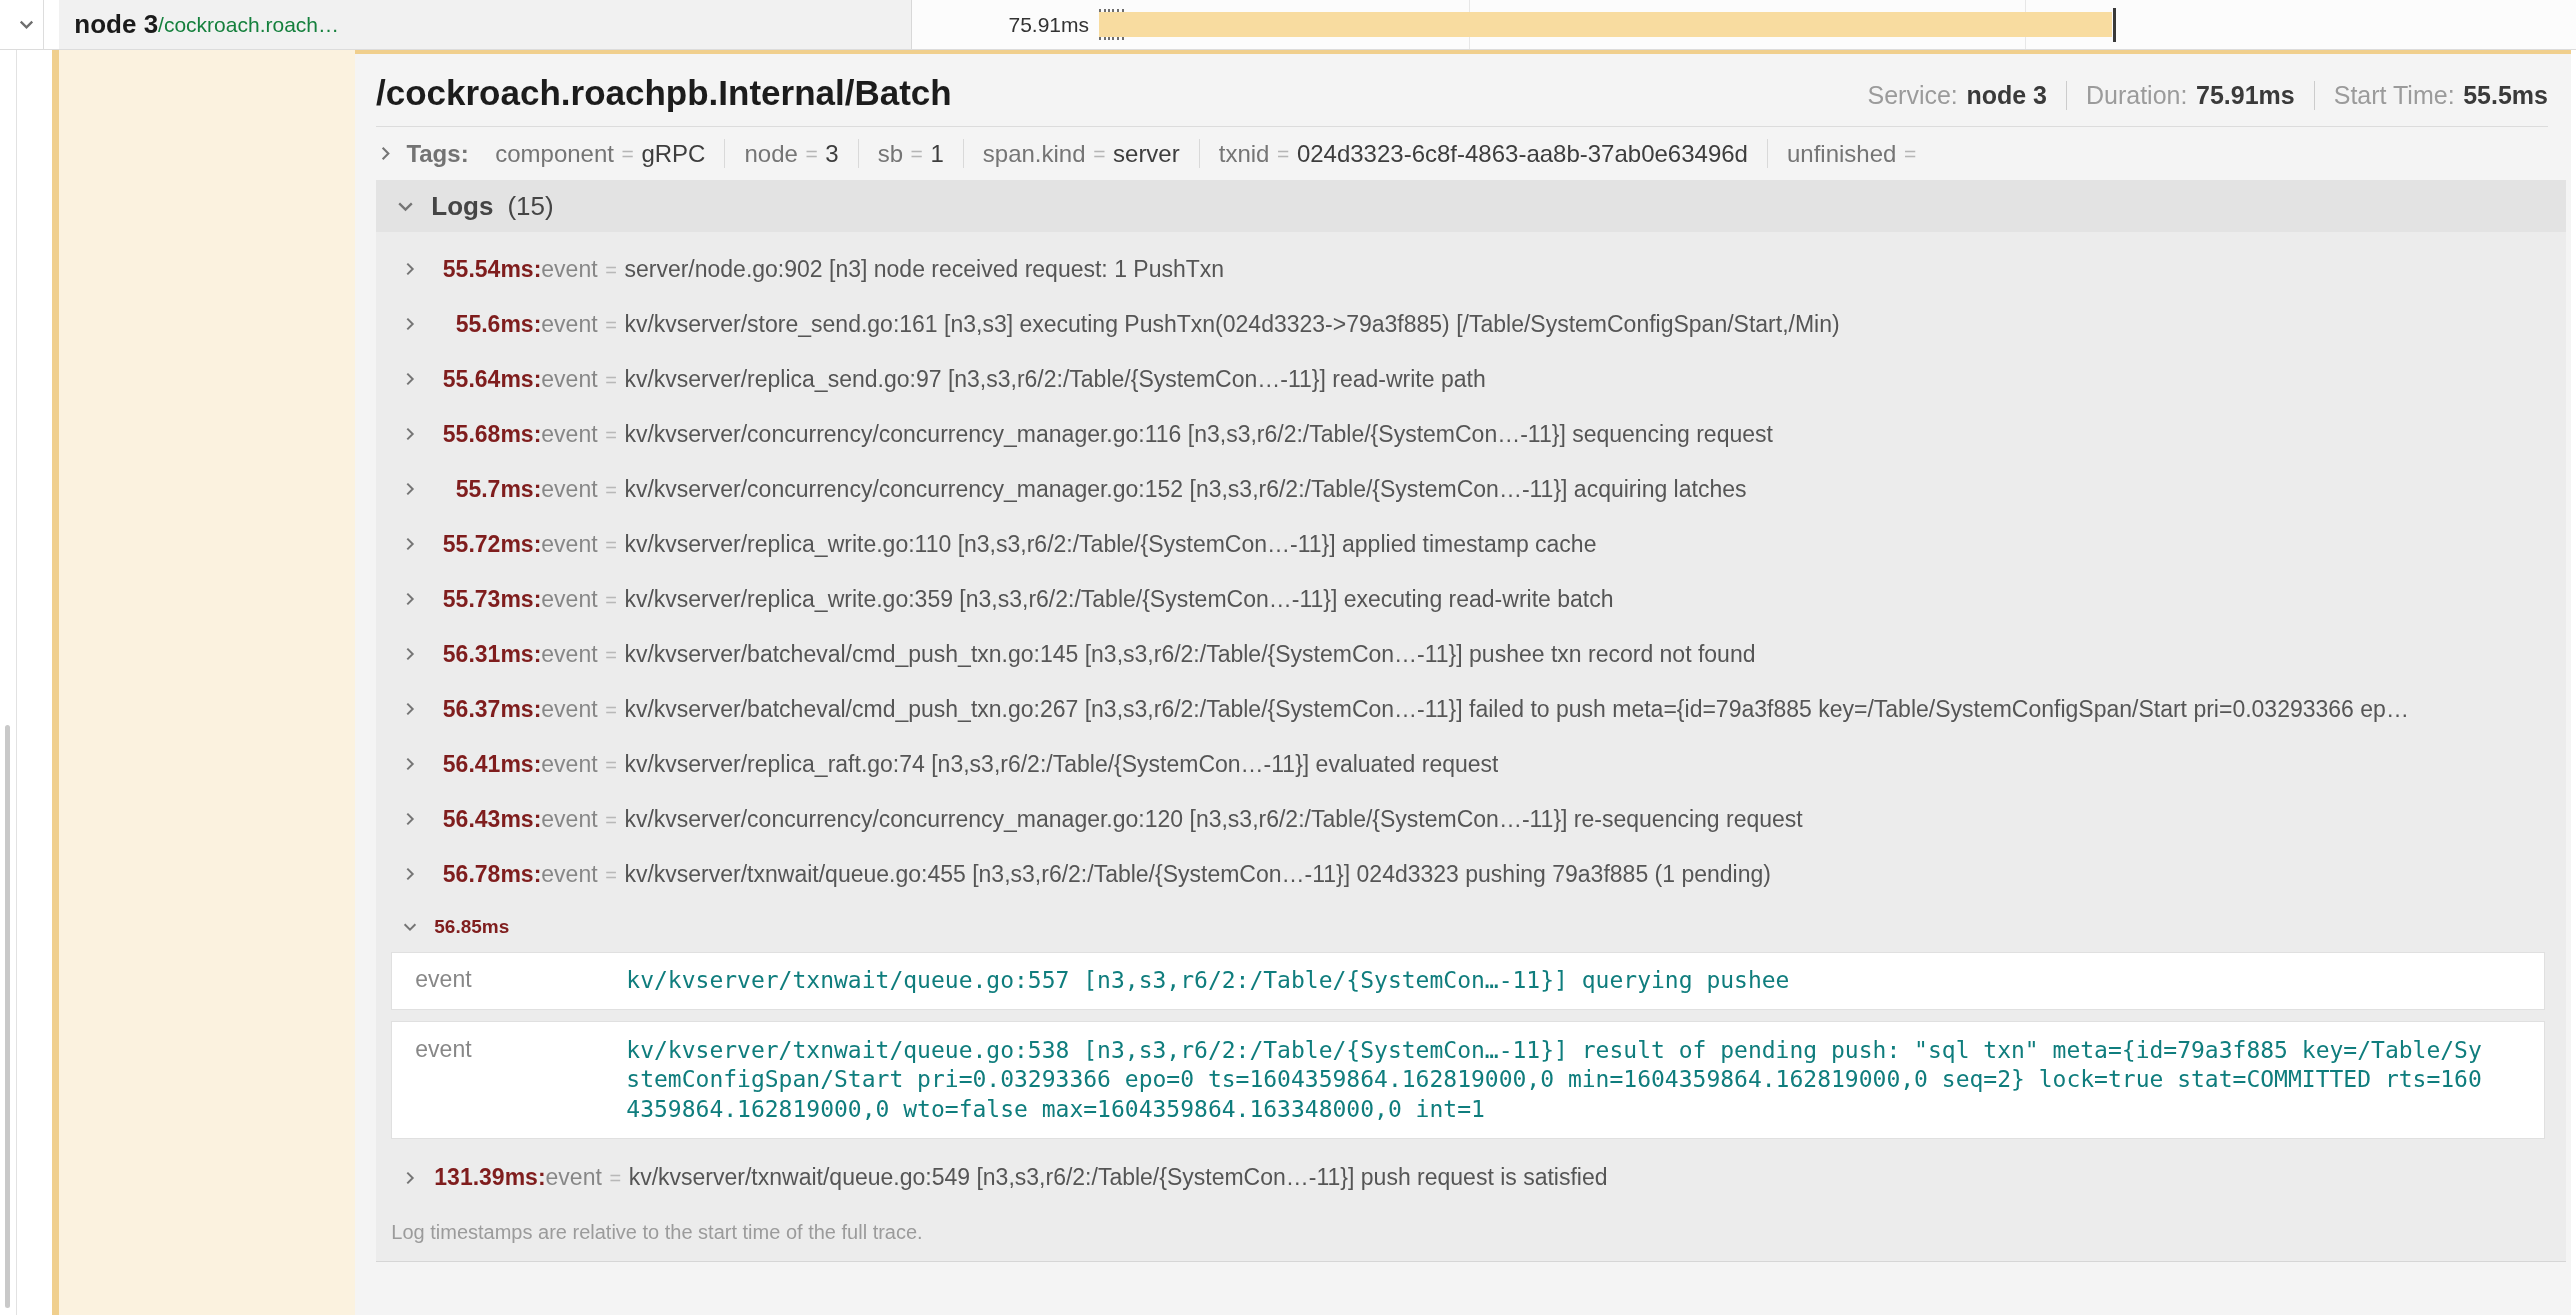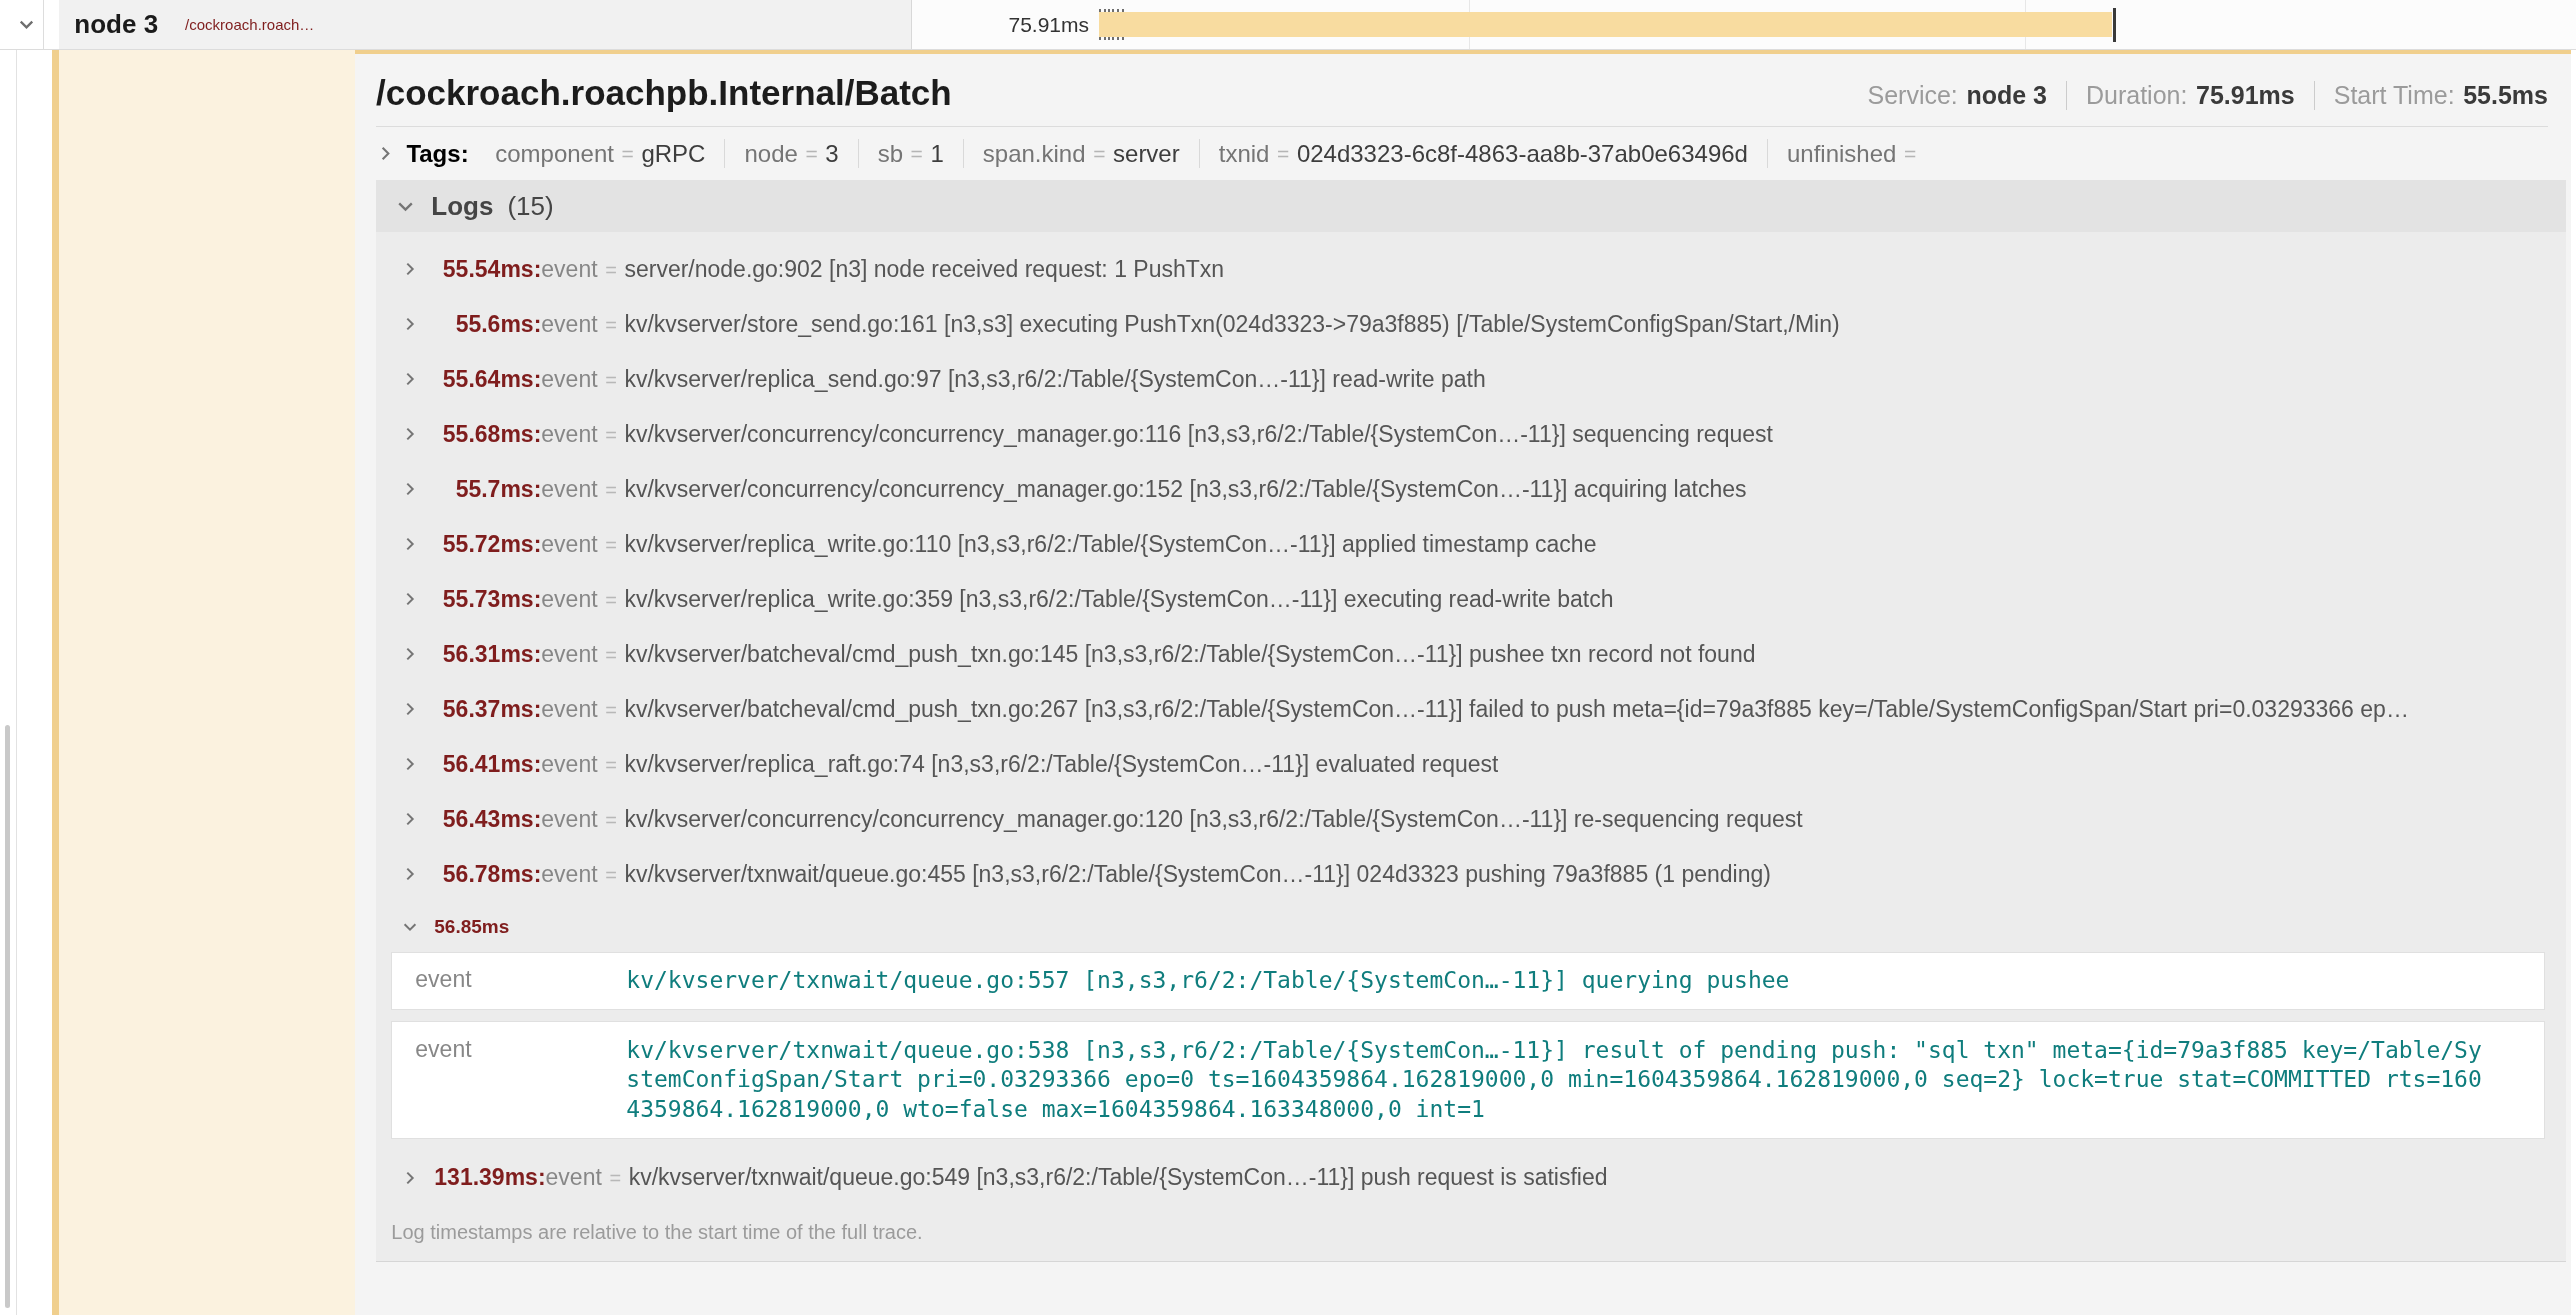--- a/index.html
+++ b/index.html
@@ -13,42 +13,42 @@
   .scroll-thumb{position:absolute;left:4.8px;top:725px;width:4.8px;height:583px;background:#c9c9c9;border-radius:2.9px;}
   .accent-bar{position:absolute;left:52px;top:0;width:6.7px;height:1316px;background:var(--accent);}
   .name-col{position:absolute;left:59px;top:50px;width:296px;height:1266px;background:var(--cream);}
 
   
   .top-row{position:absolute;left:0;top:0;width:2576px;height:50px;background:#ffffff;border-bottom:1px solid #dcdcdc;box-sizing:border-box;}
   .row-chevron{position:absolute;left:13.3px;top:12.4px;width:27px;height:25px;color:#6e6e6e;display:flex;align-items:center;justify-content:center;cursor:pointer;}
   .gutter-divider{position:absolute;left:43px;top:0;width:1px;height:50px;background:#dddddd;}
   .name-cell{position:absolute;left:59px;top:0;width:852px;height:49px;background:#f1f1f1;display:flex;align-items:center;padding-left:15.3px;box-sizing:border-box;cursor:pointer;}
   .span-service{font-size:26px;font-weight:bold;color:#1b1b1b;white-space:nowrap;}
-  .span-op{font-size:15px;color:#7f1d1d;margin-left:27px;white-space:nowrap;}
+  .span-op{font-size:21px;color:#15803d;margin-left:0;white-space:nowrap;}
   .timeline-cell{position:absolute;left:911px;top:0;width:1665px;height:49px;background:#fcfcfc;border-left:1px solid #d8d8d8;box-sizing:border-box;}
   .gridline{position:absolute;top:0;width:1px;height:49px;background:#e7e7e7;}
   .dur-label{position:absolute;left:0;top:0;width:177px;height:49px;display:flex;align-items:center;justify-content:flex-end;font-size:21px;color:#333333;}
   .micro-tick{position:absolute;top:8.6px;width:1.9px;height:31px;background:#6e6e6e;}
   .span-bar{position:absolute;left:187px;top:12.4px;width:1013px;height:25px;background:var(--spanbar);cursor:pointer;}
   .end-tick{position:absolute;left:1201px;top:7.6px;width:2.9px;height:34px;background:#3a3a3a;}
 
   
   .detail-panel{position:absolute;left:355px;top:50px;width:2216px;height:1266px;background:#f4f4f4;border-top:4.8px solid var(--accent);box-sizing:border-box;}
   .detail-header{display:flex;justify-content:space-between;align-items:flex-end;margin:17px 23px 0 21px;}
   .detail-title{font-size:35px;line-height:44px;font-weight:bold;color:#1c1c1c;margin:0;white-space:nowrap;}
   .header-meta{display:flex;align-items:baseline;font-size:25px;color:#9b9b9b;padding-bottom:4.8px;white-space:nowrap;}
   .meta-item{display:flex;align-items:center;}
   .meta-item + .meta-item{border-left:1px solid #cccccc;margin-left:19px;padding-left:19px;}
   .meta-value{font-weight:bold;color:#3a3a3a;margin-left:8.6px;}
   .header-rule{border:none;border-top:1px solid #dcdcdc;margin:11.4px 23px 0 21px;}
 
   
   .tags-row{display:flex;align-items:center;margin:0 23px 0 21px;height:53px;font-size:24px;cursor:pointer;}
   .twisty{color:#757575;display:flex;align-items:center;flex-shrink:0;}
-  .tags-label{font-weight:bold;color:#000000;margin:0 7.6px 0 11.4px;}
+  .tags-label{font-weight:bold;color:#737373;margin:0 7.6px 0 11.4px;}
   .tag-item{display:flex;align-items:flex-end;padding:0 19px;border-right:1px solid #d9d9d9;white-space:nowrap;line-height:29px;}
   .tag-item:last-child{border-right:none;}
   .tag-key{color:#757575;}
   .tag-eq{color:#b5b5b5;margin:0 7.6px;font-size:21px;}
   .tag-val{color:#3d3d3d;}
 
   
   .logs{margin:0 4.8px 0 21px;background:var(--logsbg);border-bottom:1px solid #d6d6d6;}
   .logs-header{height:52px;background:var(--logsheader);display:flex;align-items:center;padding-left:19px;font-size:26px;color:#454545;cursor:pointer;}
   .logs-title{font-weight:bold;margin-left:15.3px;}

